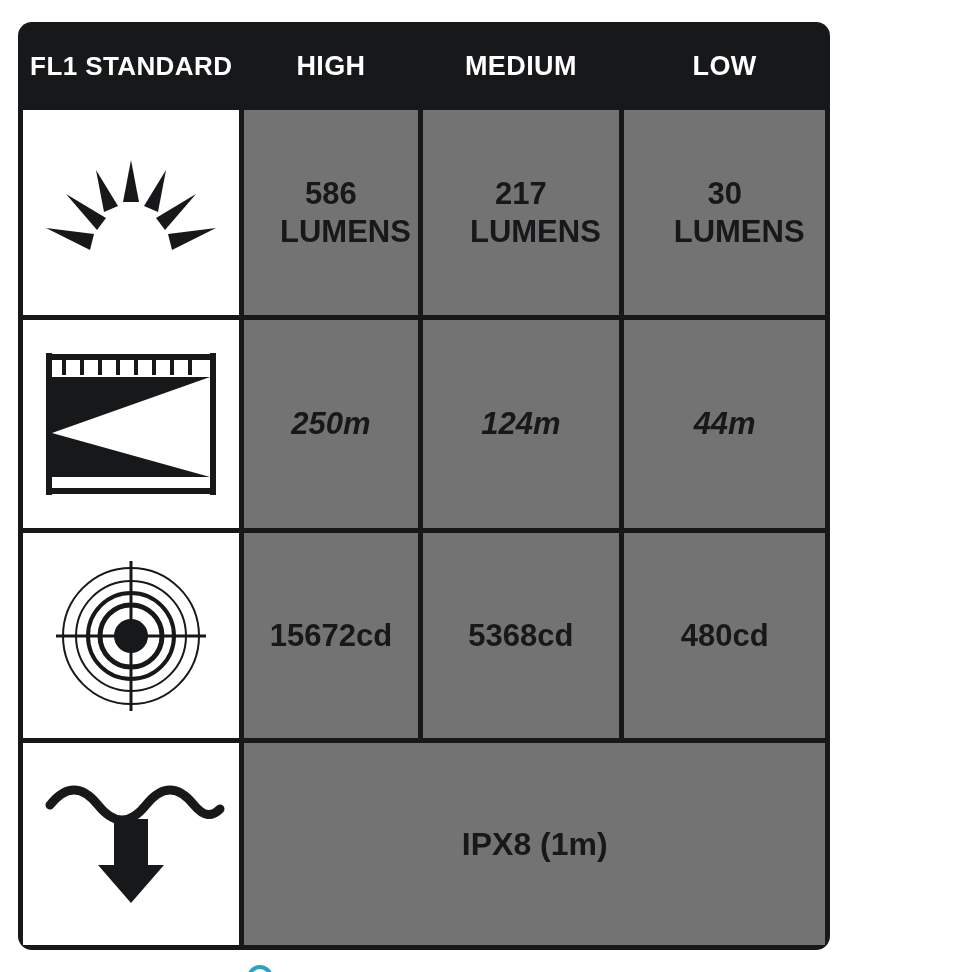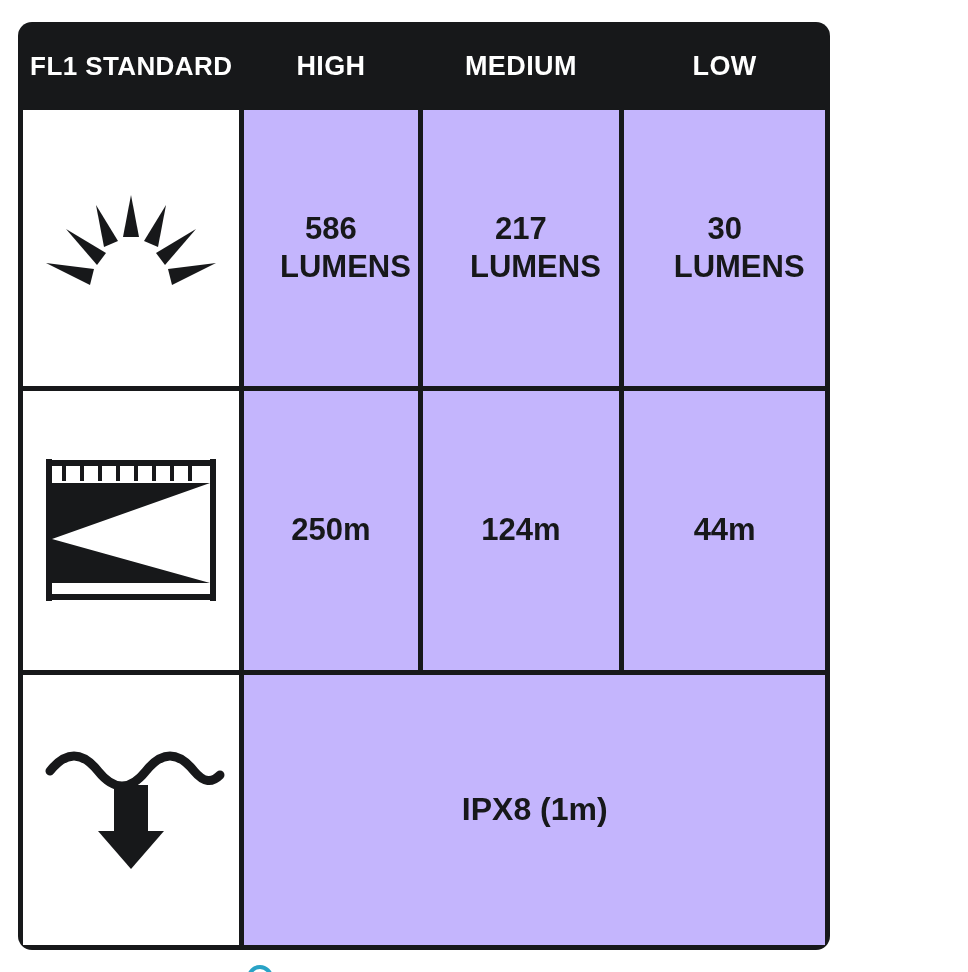--- a/index.html
+++ b/index.html
@@ -51,42 +51,42 @@
     font-size: 27px;
     letter-spacing: 0.4px;
     height: 78px;
   }
   thead th.first {
     font-size: 26px;
   }
 
   
   tbody td {
-    background: #c4b5fd;
+    background: #737373;
     color: #17181a;
     font-weight: bold;
     font-size: 31px;
     line-height: 1.22;
   }
 
   tbody td.icon-cell {
     background: #ffffff;
   }
 
   .icon-box {
     display: flex;
     align-items: center;
     justify-content: center;
     width: 100%;
     height: 100%;
   }
 
   tbody tr.r-lumens td { height: 163px; }
   tbody tr.r-runtime td { height: 158px; }
-  tbody tr.r-distance td { height: 165px; }
+  tbody tr.r-distance td { height: 165px; font-style: italic; }
   tbody tr.r-intensity td { height: 163px; }
   tbody tr.r-ip td { height: 160px; }
 
   .val-num { display: block; }
   .val-unit { display: block; margin-left: 29px; }
 
   .ip-cell {
     font-size: 32px;
   }
 
@@ -181,20 +181,40 @@
               </g>
               <path d="M16 28 L174 28 L16 84 L174 128 L16 128 Z" fill="#17181a"></path>
             </svg>
           </div>
         </td>
         <td>250m</td>
         <td>124m</td>
         <td>44m</td>
       </tr>
 
+      <tr class="r-intensity">
+        <td class="icon-cell">
+          <div class="icon-box">
+            <svg width="150" height="150" viewBox="0 0 150 150" aria-hidden="true">
+              <g fill="none" stroke="#17181a">
+                <circle cx="75" cy="75" r="68" stroke-width="2"></circle>
+                <circle cx="75" cy="75" r="55" stroke-width="2"></circle>
+                <circle cx="75" cy="75" r="43" stroke-width="4"></circle>
+                <circle cx="75" cy="75" r="31" stroke-width="5"></circle>
+                <line x1="75" y1="0" x2="75" y2="150" stroke-width="3"></line>
+                <line x1="0" y1="75" x2="150" y2="75" stroke-width="3"></line>
+              </g>
+              <circle cx="75" cy="75" r="17" fill="#17181a"></circle>
+            </svg>
+          </div>
+        </td>
+        <td>15672cd</td>
+        <td>5368cd</td>
+        <td>480cd</td>
+      </tr>
 
       <tr class="r-ip">
         <td class="icon-cell">
           <div class="icon-box">
             <svg width="190" height="130" viewBox="0 0 190 130" aria-hidden="true">
               <path d="M14 26 C30 6, 46 6, 62 26 C78 46, 94 46, 110 26 C126 6, 142 6, 158 26 C168 38, 176 38, 184 30" fill="none" stroke="#17181a" stroke-width="9" stroke-linecap="round"></path>
               <g fill="#17181a">
                 <rect x="78" y="40" width="34" height="52"></rect>
                 <polygon points="62,86 128,86 95,124"></polygon>
               </g>

